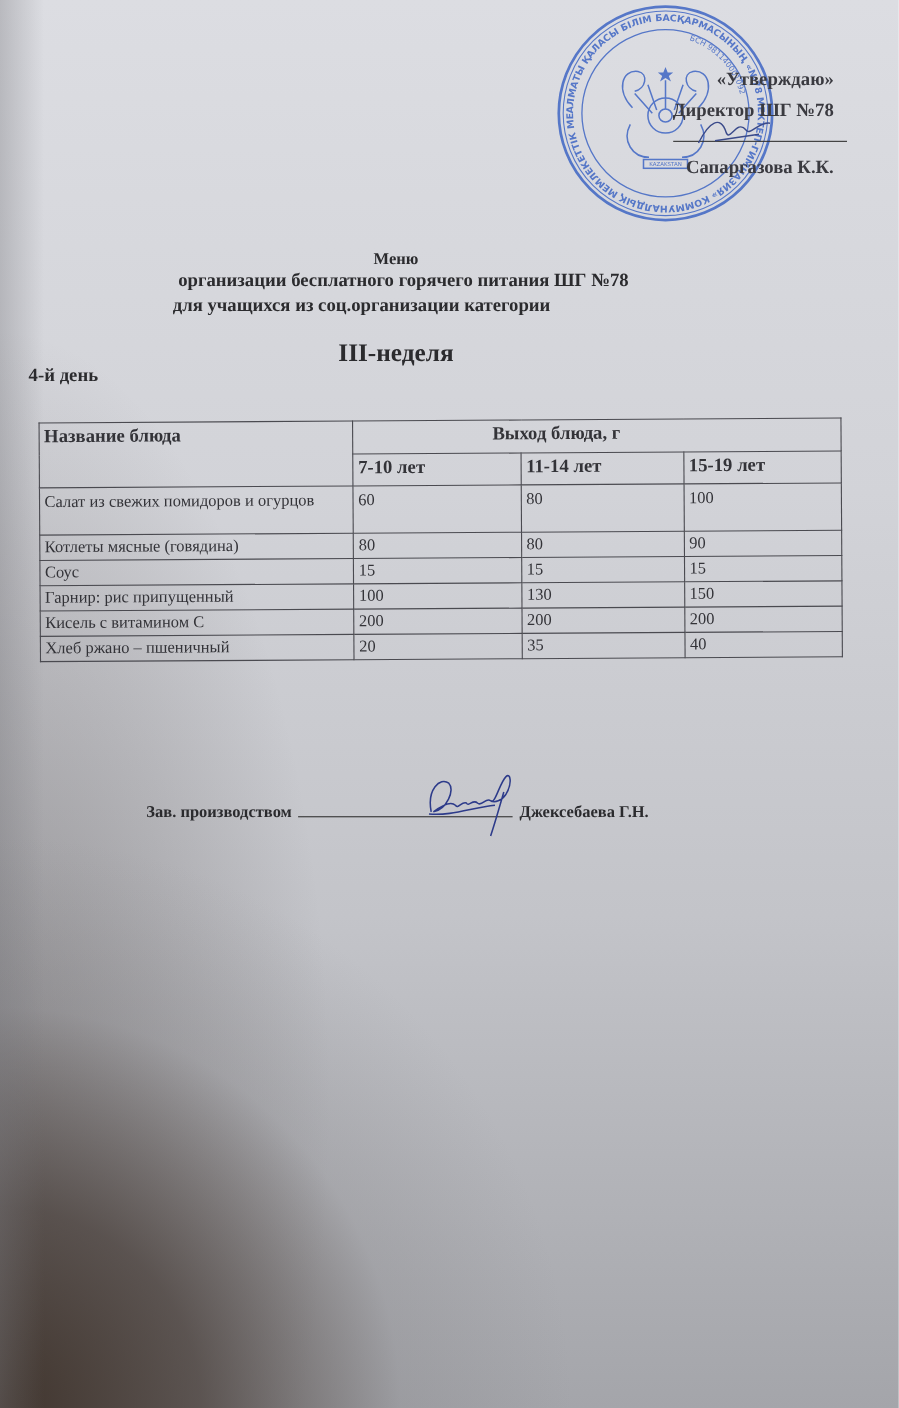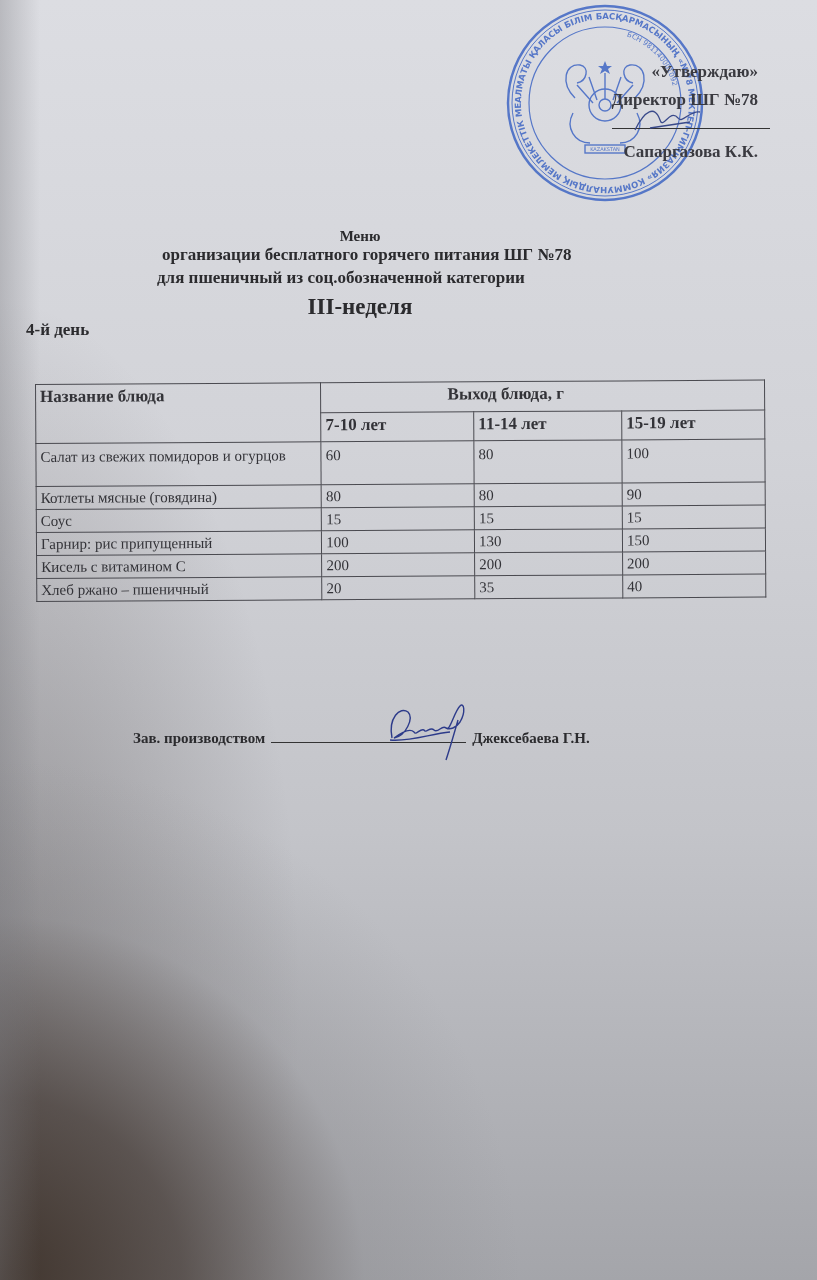--- a/index.html
+++ b/index.html
@@ -28,22 +28,22 @@
   .approve .line1 { position: absolute; right: 12px; top: 0; }
   .approve .line2 { position: absolute; right: 12px; top: 28px; }
   .approve .sigline { position: absolute; left: 22px; right: 0; top: 66px; border-top: 1.5px solid #333; }
   .approve .line3 { position: absolute; right: 12px; top: 80px; text-align: center; }
   .director-sig { position: absolute; left: 630px; top: 100px; }
 
   .title-block { position: absolute; left: 0; width: 720px; text-align: center; font-weight: bold; }
   .t-menu { top: 228px; font-size: 15px; left: 0; }
   .t-org { position: absolute; left: 162px; top: 245px; font-size: 17px; font-weight: bold; white-space: nowrap; text-align: center; }
   .t-for { position: absolute; left: 157px; top: 268px; font-size: 17px; font-weight: bold; white-space: nowrap; }
-  .t-week { top: 294px; font-size: 23px; left: 0; text-align: center; }
-  .day { position: absolute; left: 26px; top: 320px; font-size: 17px; font-weight: bold; }
+  .t-week { top: 308px; font-size: 23px; left: 0; text-align: center; }
+  .day { position: absolute; left: 26px; top: 331px; font-size: 17px; font-weight: bold; }
 
   table.menu {
     position: absolute; left: 35px; top: 384px; width: 730px;
     border-collapse: collapse; transform: rotate(-0.35deg); transform-origin: left top;
     font-family: "Liberation Serif", serif; font-size: 15px; color: #333338;
   }
   table.menu td, table.menu th {
     border: 1.3px solid #4a4a50; padding: 2px 4px; vertical-align: top; text-align: left;
   }
   table.menu th { font-weight: bold; font-size: 17px; }
@@ -99,21 +99,21 @@
   <div class="line2">Директор ШГ №78</div>
   <div class="sigline"></div>
   <div class="line3">Сапаргазова К.К.</div>
 </div>
 <svg class="director-sig" width="80" height="40" viewBox="0 0 80 40">
   <path d="M5,30 C15,10 25,5 30,20 C33,30 40,8 48,18 C52,24 60,10 70,12 M20,28 L60,22" fill="none" stroke="#3a4a8a" stroke-width="1.3"></path>
 </svg>
 
 <div class="title-block t-menu">Меню</div>
 <div class="t-org">организации бесплатного горячего питания ШГ №78</div>
-<div class="t-for">для пшеничный из соц.обозначенной категории</div>
+<div class="t-for">для учащихся из соц.организации категории</div>
 <div class="title-block t-week">III-неделя</div>
 <div class="day">4-й день</div>
 
 <table class="menu">
   <tbody>
       <tr>
     <th class="col-name hdr-name" rowspan="2">Название блюда</th>
     <th colspan="3" class="hdr-yield"><span>Выход блюда, г</span></th>
   </tr>
   <tr>

